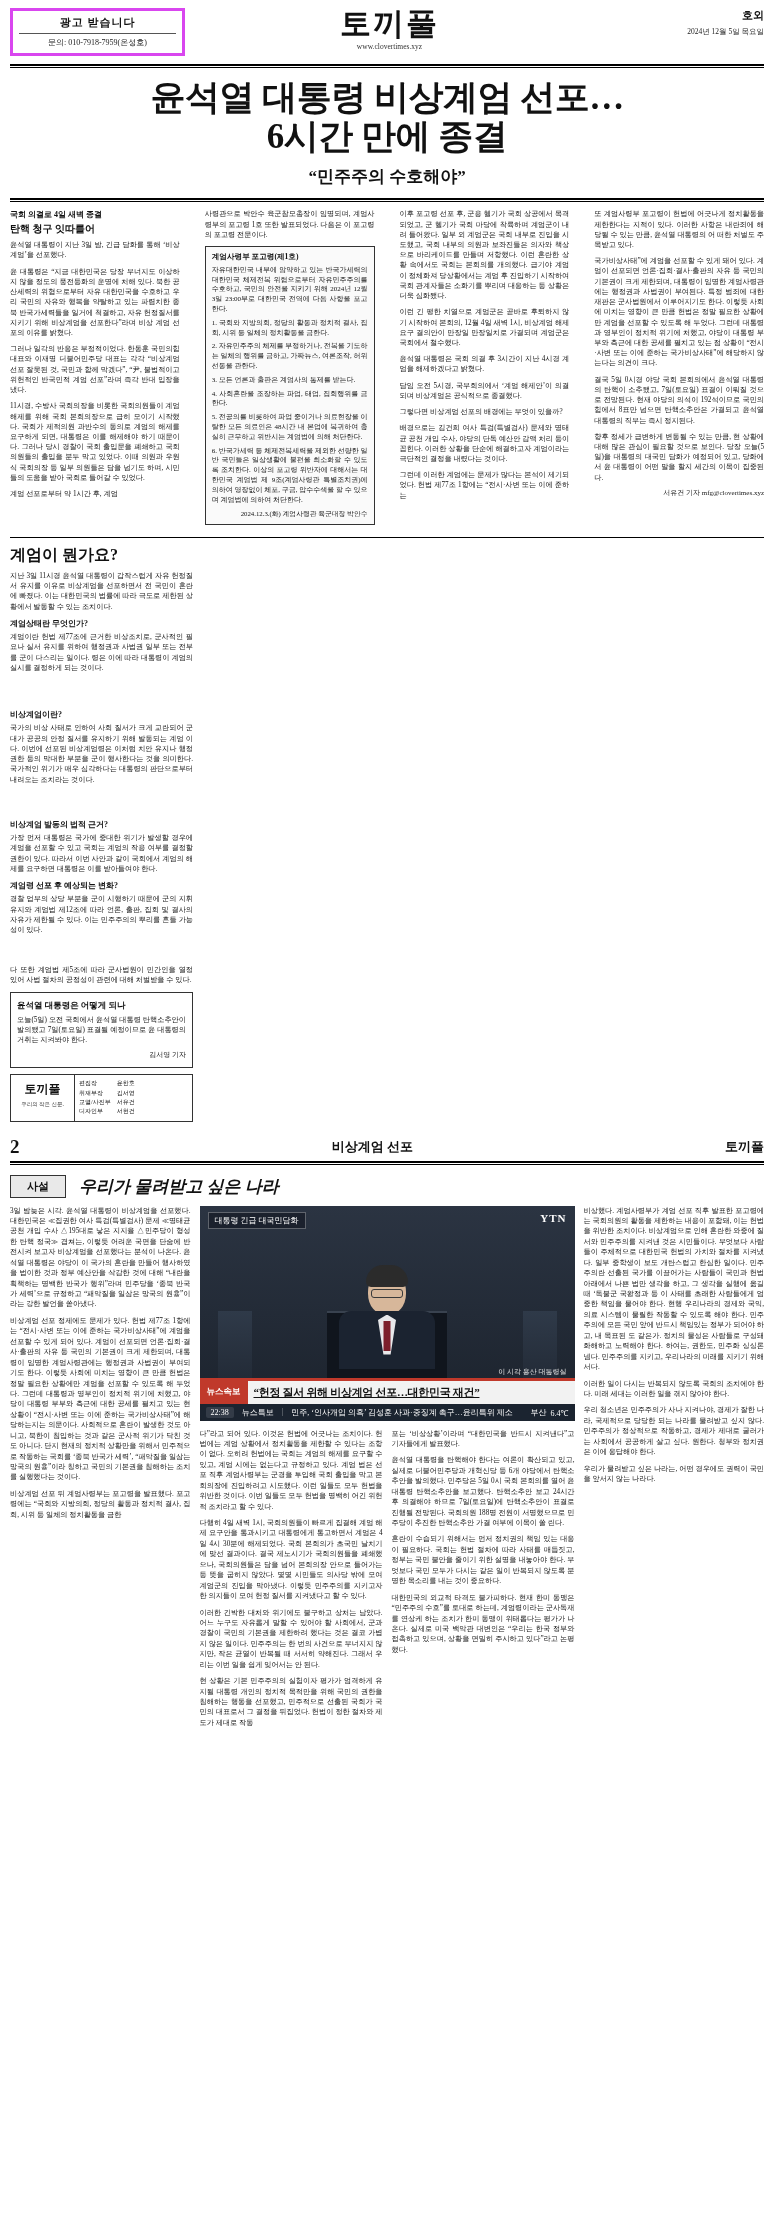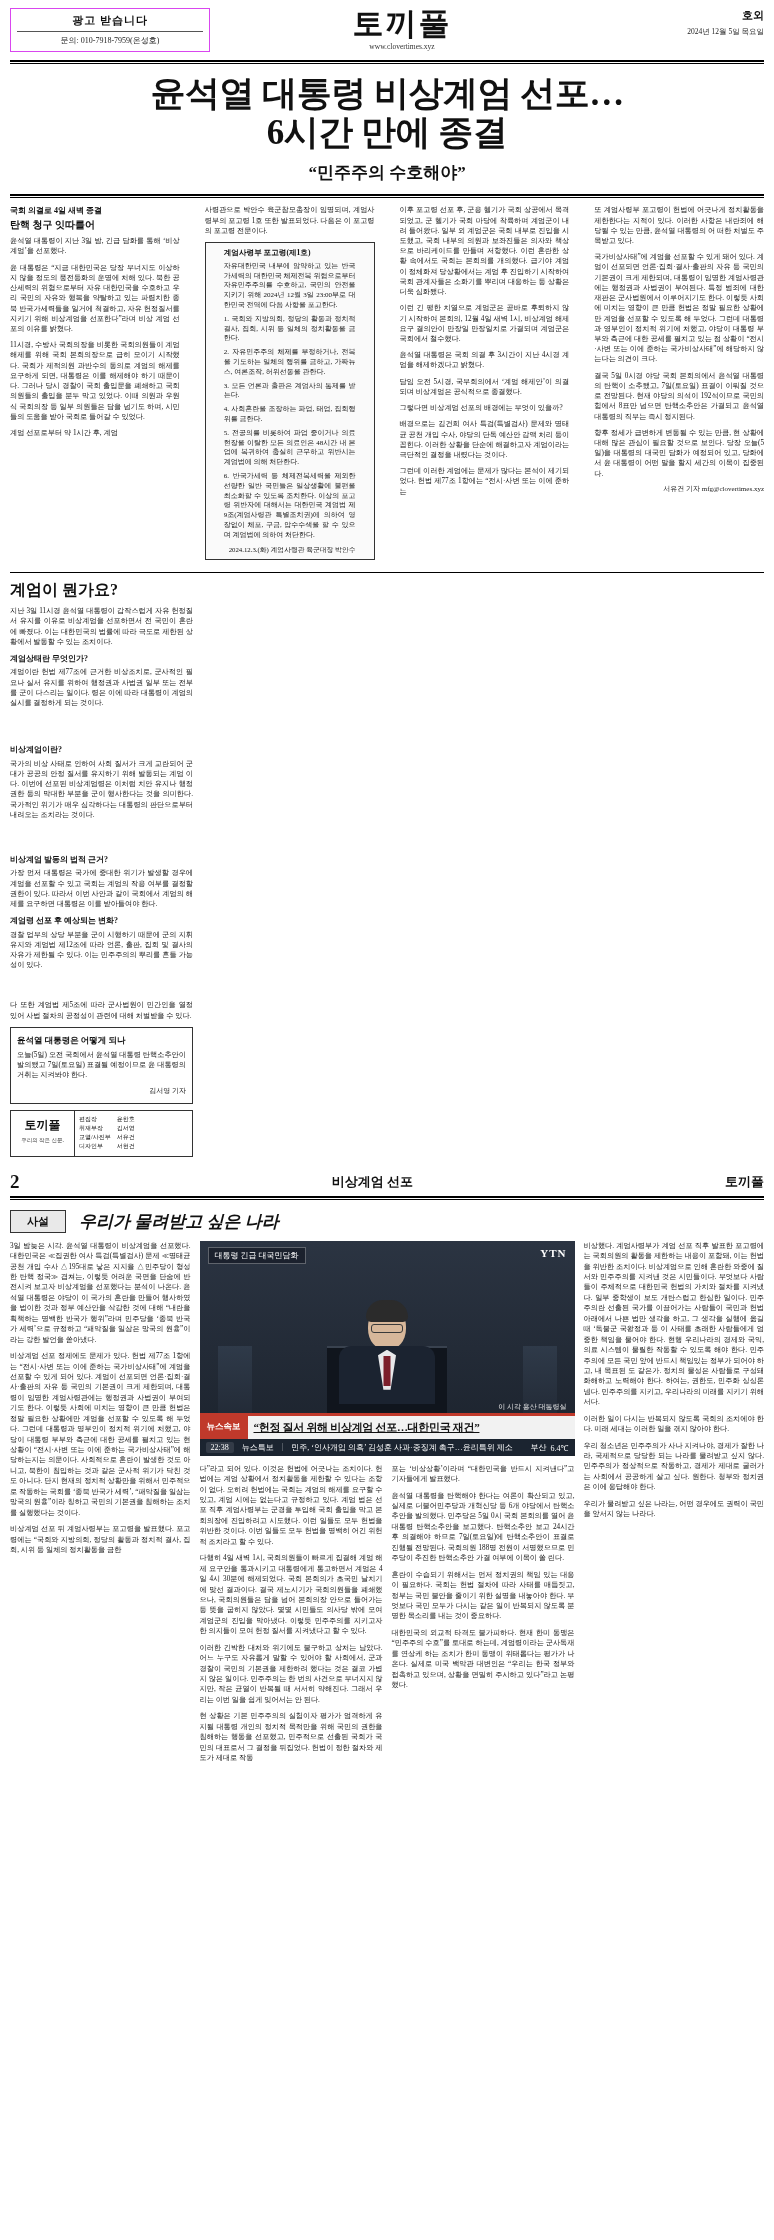--- a/index.html
+++ b/index.html
@@ -8,21 +8,21 @@
     width:774px;
     background:#ffffff;
     font-family:"Liberation Serif", serif;
     color:#111;
     -webkit-font-smoothing:antialiased;
   }
   .page { width:774px; padding:8px 10px 4px 10px; }
 
   
   .masthead { display:flex; align-items:flex-start; justify-content:space-between; padding-bottom:6px; }
-  .ad-box { border:1px solid #d946ef; width:200px; padding:4px 6px 5px 6px; }
+  .ad-box { border:3px solid #d946ef; width:175px; padding:4px 6px 5px 6px; }
   .ad-box .ad-title { font-size:11px; font-weight:bold; text-align:center; letter-spacing:1px; margin-bottom:3px;}
   .ad-box .ad-line { border-top:1px solid #555; margin:2px 0 3px 0;}
   .ad-box .ad-sub { font-size:8px; text-align:center; color:#222; }
   .mast-center { text-align:center; flex:1; }
   .mast-title { font-size:31px; font-weight:bold; letter-spacing:2px; line-height:1; font-family:"Liberation Serif", serif; }
   .mast-url { font-size:7.5px; color:#333; margin-top:3px; }
   .mast-right { width:170px; text-align:right; }
   .mast-edition { font-size:11px; font-weight:bold; }
   .mast-date { font-size:7.5px; color:#222; margin-top:4px; }
 
@@ -36,21 +36,21 @@
   .hl-rule { border-top:2px solid #000; margin:8px 0 0 0; }
   .hl-rule2 { border-top:1px solid #000; margin:1px 0 7px 0; }
 
   
   .cols4 { display:flex; gap:25px; }
   .col { width:183px; font-size:7.2px; line-height:1.42; text-align:justify; }
   .col p { margin:0 0 6px 0; }
   .kicker { font-size:8px; font-weight:bold; margin-bottom:2px; }
   .kicker2 { font-size:10px; font-weight:bold; margin-bottom:5px; line-height:1.25;}
   .inbox {
-    border:1px solid #333; padding:5px 18px; margin:5px 0 6px 0; background:#fafafa;
+    border:1px solid #333; padding:5px 6px; margin:5px 0 6px 0; background:#fafafa;
   }
   .inbox .ib-title { font-size:7.6px; font-weight:bold; margin-bottom:3px; }
   .inbox p { font-size:7px; line-height:1.4; margin:0 0 4px 0;}
   .byline { font-size:7px; text-align:right; margin-top:3px; color:#222;}
   .src-note { font-size:6.8px; text-align:right; margin-top:2px;}
 
   .sec-rule { border-top:1px solid #000; margin:6px 0 0 0; }
 
   
   .band-title { font-size:16px; font-weight:bold; margin:7px 0 5px 0; }
@@ -141,20 +141,21 @@
   <div class="hl-rule"></div>
   <div class="hl-rule2"></div>
 
   <div class="cols4">
 
     <div class="col">
       <div class="kicker">국회 의결로 4일 새벽 종결</div>
       <div class="kicker2">탄핵 청구 잇따를어</div>
       <p>윤석열 대통령이 지난 3일 밤, 긴급 담화를 통해 ‘비상계엄’을 선포했다.</p>
       <p>윤 대통령은 “지금 대한민국은 당장 무너지도 이상하지 않을 정도의 풍전등화의 운명에 처해 있다. 북한 공산세력의 위협으로부터 자유 대한민국을 수호하고 우리 국민의 자유와 행복을 약탈하고 있는 파렴치한 종북 반국가세력들을 일거에 척결하고, 자유 헌정질서를 지키기 위해 비상계엄을 선포한다”라며 비상 계엄 선포의 이유를 밝혔다.</p>
+      <p>그러나 일각의 반응은 부정적이었다. 한동훈 국민의힘 대표와 이재명 더불어민주당 대표는 각각 “비상계엄 선포 잘못된 것, 국민과 함께 막겠다”, “尹, 불법적이고 위헌적인 반국민적 계엄 선포”라며 즉각 반대 입장을 냈다.</p>
       <p>11시경, 수방사 국회의장을 비롯한 국회의원들이 계엄 해제를 위해 국회 본회의장으로 급히 모이기 시작했다. 국회가 제적의원 과반수의 동의로 계엄의 해제를 요구하게 되면, 대통령은 이를 해제해야 하기 때문이다. 그러나 당시 경찰이 국회 출입문을 폐쇄하고 국회의원들의 출입을 분두 막고 있었다. 이때 의원과 우원식 국회의장 등 일부 의원들은 담을 넘기도 하며, 시민들의 도움을 받아 국회로 들어갈 수 있었다.</p>
       <p>계엄 선포로부터 약 1시간 후, 계엄</p>
     </div>
 
     <div class="col">
       <p>사령관으로 박안수 육군참모총장이 임명되며, 계엄사령부의 포고령 1호 또한 발표되었다. 다음은 이 포고령의 포고령 전문이다.</p>
       <div class="inbox">
         <div class="ib-title">계엄사령부 포고령(제1호)</div>
         <p>자유대한민국 내부에 암약하고 있는 반국가세력의 대한민국 체제전복 위협으로부터 자유민주주의를 수호하고, 국민의 안전을 지키기 위해 2024년 12월 3일 23:00부로 대한민국 전역에 다음 사항을 포고한다.</p>
         <p>1. 국회와 지방의회, 정당의 활동과 정치적 결사, 집회, 시위 등 일체의 정치활동을 금한다.</p>

